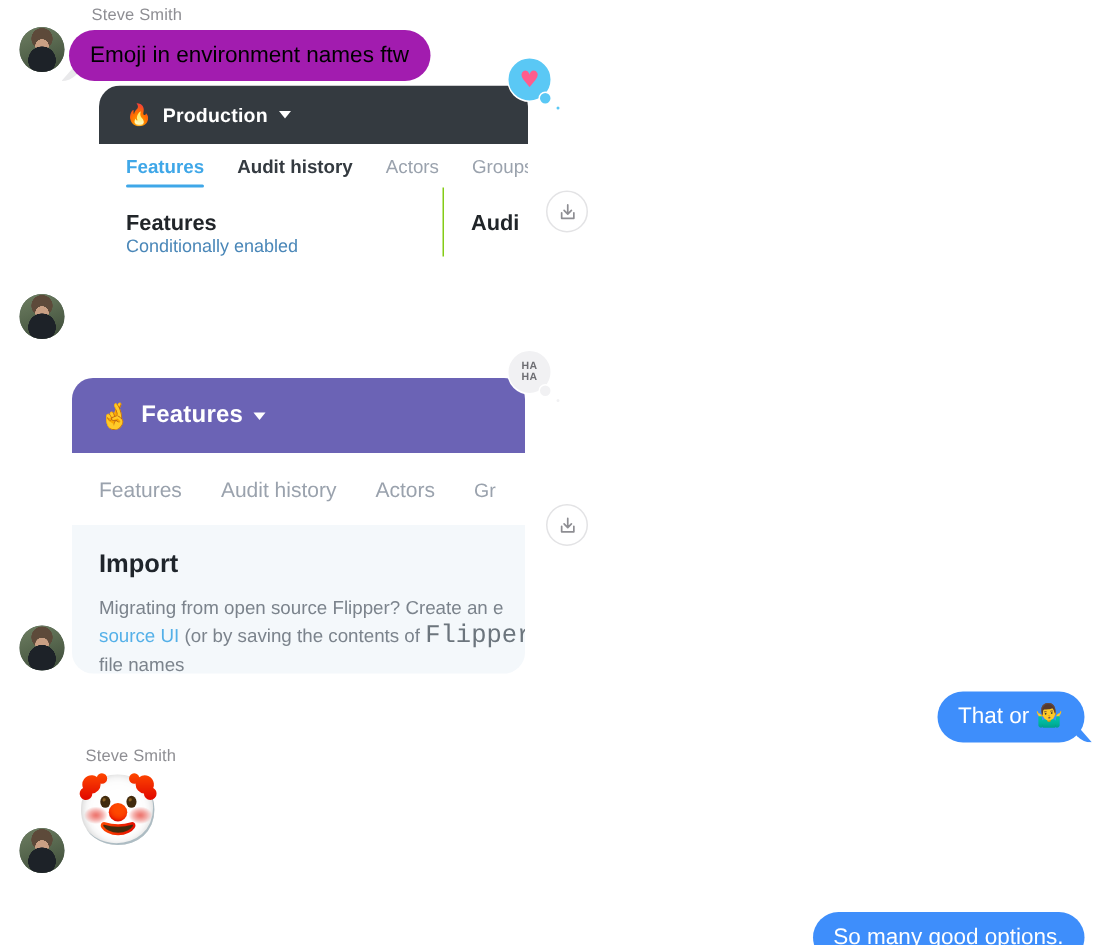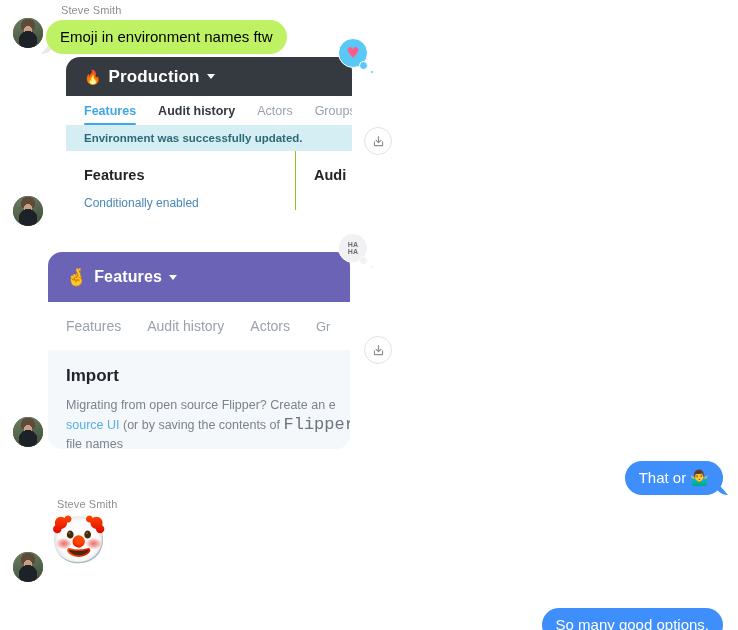--- a/index.html
+++ b/index.html
@@ -51,21 +51,21 @@
   .bubble {
     position: absolute;
     border-radius: 18px;
     padding: 7px 14px 8px 14px;
     font-size: 15px;
     line-height: 19px;
     white-space: nowrap;
     box-sizing: border-box;
   }
   .bubble.incoming {
-    background: #bef264;
+    background: #a21caf;
     color: #000000;
   }
   .bubble.incoming::after {
     content: "";
     position: absolute;
     left: -5px; bottom: 0px;
     width: 14px; height: 16px;
     background: #e9e9eb;
     border-bottom-right-radius: 14px;
     clip-path: polygon(100% 0, 100% 100%, 0 100%);
@@ -109,21 +109,21 @@
     padding-left: 18px;
     box-sizing: border-box;
   }
   .card-header .env-emoji {
     font-family: "DejaVu Sans", sans-serif;
     font-size: 14px;
     margin-right: 7px;
   }
   .card-header .env-name {
     color: #ffffff;
-    font-size: 17px;
+    font-size: 13px;
     font-weight: bold;
     letter-spacing: .15px;
   }
   .card-header .caret {
     margin-left: 7px;
     width: 0; height: 0;
     border-left: 4px solid transparent;
     border-right: 4px solid transparent;
     border-top: 5px solid #ffffff;
   }
@@ -172,21 +172,20 @@
     box-sizing: border-box;
   }
   .panel + .panel { border-left: 1px solid #84cc16; }
   .panel-title {
     font-size: 14.5px;
     font-weight: bold;
     color: #212529;
     white-space: nowrap;
   }
   .panel-link {
-    margin-top: 13px;
     font-size: 12px;
     color: #4a87b8;
     white-space: nowrap;
   }
 
   
   .import-body {
     background: #f4f8fb;
     padding: 16px 18px 0 18px;
     box-sizing: border-box;
@@ -292,21 +291,20 @@
     </div>
 
     <div class="tabs" style="height:29px;">
       <div class="tab active">Features</div>
       <div class="tab strong">Audit history</div>
       <div class="tab">Actors</div>
       <div class="tab">Groups</div>
 
     </div>
 
-    <div class="flash">Environment was successfully updated.</div>
 
     <div class="panel-row">
       <div class="panel" style="width:229px;">
         <div class="panel-title">Features</div>
         <div class="panel-link">Conditionally enabled</div>
       </div>
       <div class="panel" style="width:57px;">
         <div class="panel-title">Audi</div>
       </div>
     </div>

